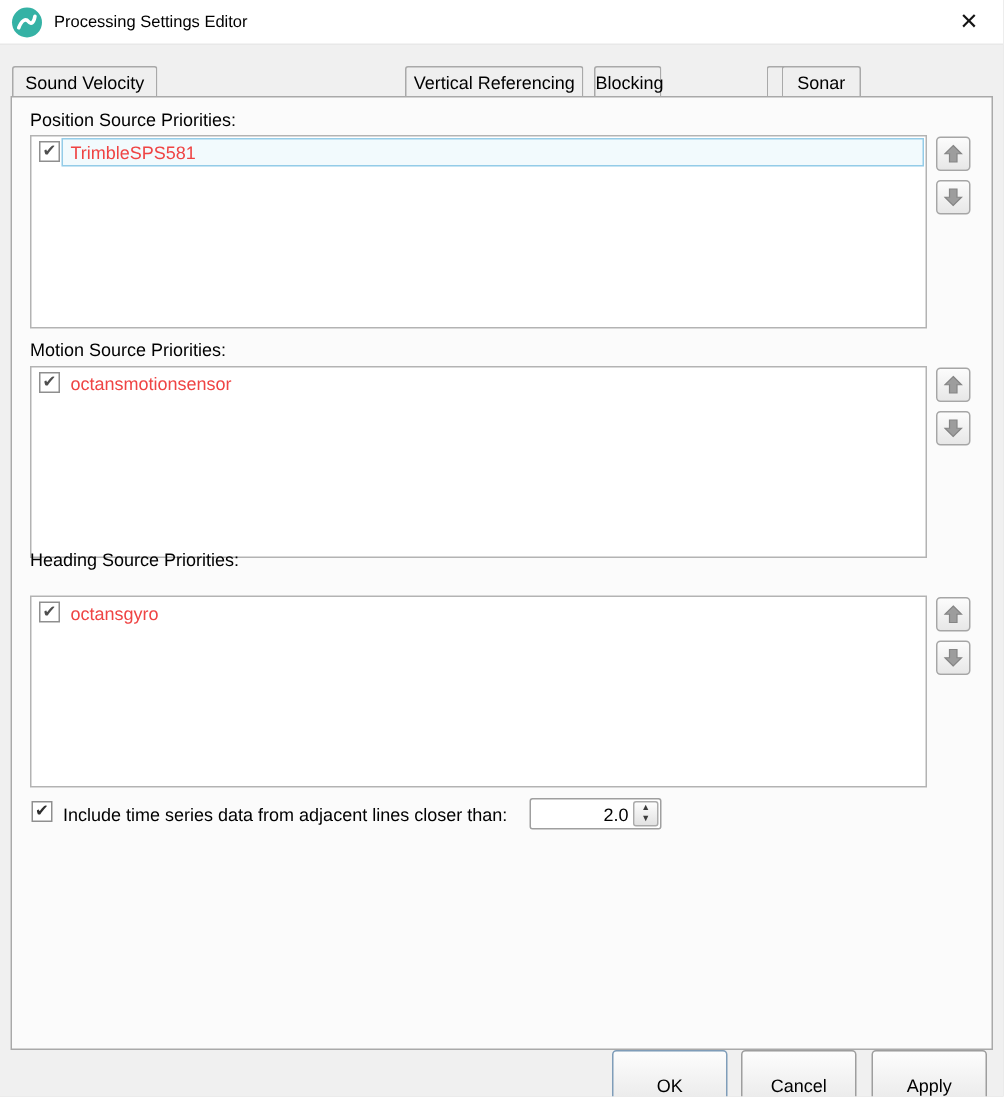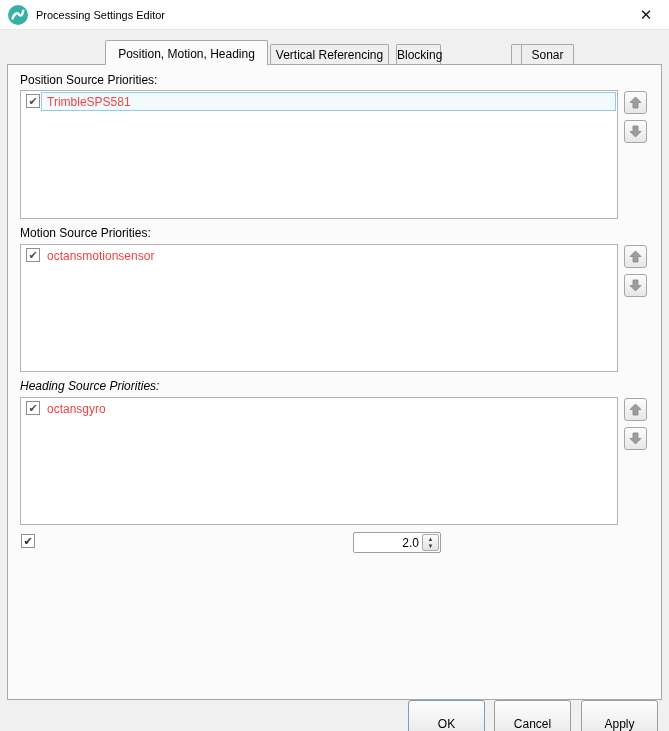--- a/index.html
+++ b/index.html
@@ -58,21 +58,21 @@
   
   .pane {
     position: absolute; left: 7px; top: 64px; width: 655px; height: 636px;
     background: var(--pane_bg, #fbfbfb);
     border: 1px solid var(--border, #a9a9a9);
     z-index: 2;
   }
   .section-label { position: absolute; left: 20px; height: 15px; z-index: 4; }
   .label-0 { top: 73px; }
   .label-1 { top: 226px; }
-  .label-2 { top: 379px; font-style: italic; }
+  .label-2 { top: 366px; }
   .adj-label { position: absolute; left: 42px; top: 536px; z-index: 4; }
   
   .listbox {
     position: absolute; left: 20px; width: 598px;
     background: #fff; border: 1px solid var(--list_border, #b3b3b3);
     z-index: 4;
   }
   .list-0 { top: 90px;  height: 129px; }
   .list-1 { top: 244px; height: 128px; }
   .list-2 { top: 397px; height: 128px; }
@@ -147,21 +147,21 @@
     <svg class="app-icon" viewBox="0 0 22 22">
       <circle cx="11" cy="11" r="10" fill="#35b2a5"></circle>
       <path d="M5.5 14.5 C 7.5 9.2, 10.2 8.2, 12 10.4 C 13.8 12.6, 15.6 11.2, 16.3 6.8" stroke="#ffffff" stroke-width="2.4" fill="none" stroke-linecap="round"></path>
     </svg>
     <span class="window-title">Processing Settings Editor</span>
     <button class="close-btn">
       <span>✕</span>
     </button>
   </div>
 
-  <div class="tab tab-1 active">Position, Motion, Heading</div>
+  <div class="tab tab-0">Sound Velocity</div>
   <div class="tab tab-2">Vertical Referencing</div>
   <div class="tab tab-3">Blocking</div>
   <div class="tab tab-4">Depth</div>
   <div class="tab tab-5">Sonar</div>
 
   <div class="pane"></div>
 
   <div class="section-label label-0">Position Source Priorities:</div>
   <div class="listbox list-0">
     <div class="list-row">
@@ -219,20 +219,21 @@
   </button>
   <button class="nav-btn nav-down-2">
     <svg width="13" height="13" viewBox="0 0 13 13">
       <polygon points="6.5,12 1,6.5 4,6.5 4,1 9,1 9,6.5 12,6.5" fill="#9d9d9d" stroke="#858585" stroke-width="0.8"></polygon>
     </svg>
   </button>
 
   <span class="checkbox adj-check">
     <span class="checkbox-glyph">✔</span>
   </span>
+  <div class="adj-label">Include time series data from adjacent lines closer than:</div>
   <div class="spinbox">
     <input class="spin-input" value="2.0" style="">
     <div class="spinner">
       <span class="spin-arrow">▲</span>
       <span class="spin-arrow">▼</span>
     </div>
   </div>
 
   <button class="btn btn-ok">OK</button>
   <button class="btn btn-cancel">Cancel</button>

